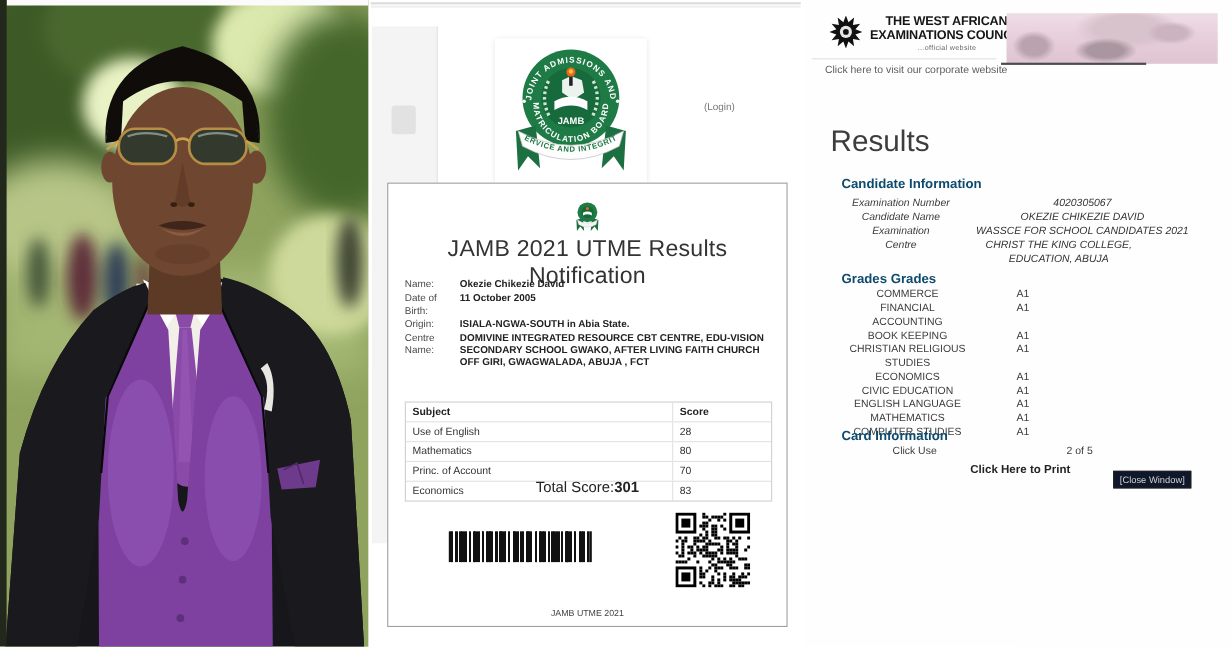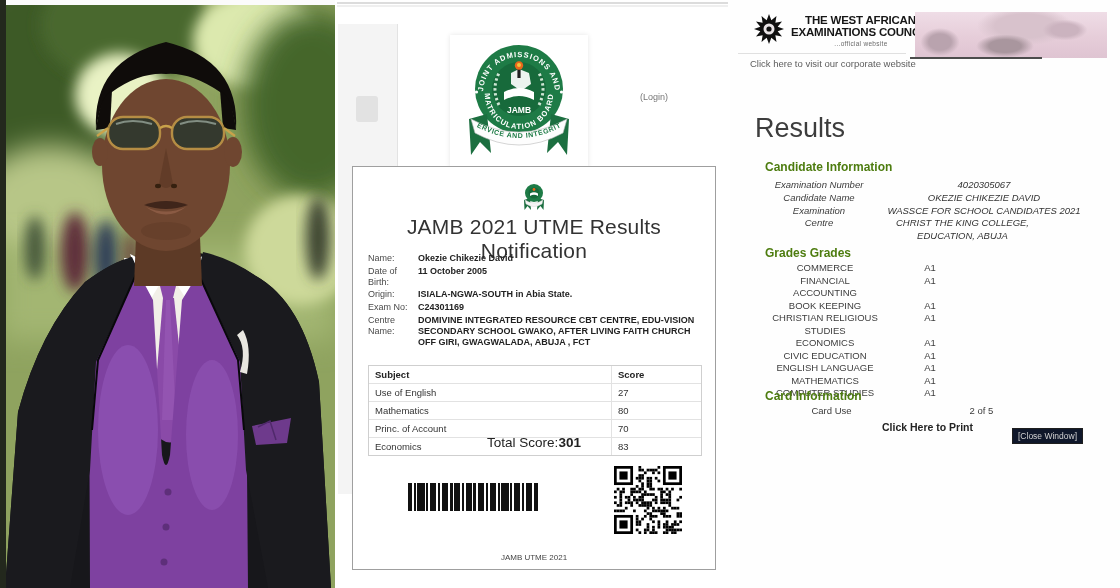--- a/index.html
+++ b/index.html
@@ -53,21 +53,21 @@
     background:
       radial-gradient(28px 20px at 25px 30px,#b9a3ae 0 40%,transparent 70%),
       radial-gradient(40px 16px at 90px 34px,#a9969e 0 40%,transparent 72%),
       radial-gradient(30px 14px at 150px 18px,#cbb3bf 0 45%,transparent 75%),
       radial-gradient(60px 24px at 110px 14px,#d8c2cc 0 50%,transparent 80%),
       linear-gradient(180deg,#efdde6 0%,#e6cdd9 55%,#dfc4d2 100%);
     filter:blur(.4px);}
   .waec-artwork-line{position:absolute;left:180px;top:57px;width:132px;height:2px;background:#4c4c4c;}
   .waec-corp-link{position:absolute;left:20px;top:58px;font-size:9.5px;color:#5d5d5d;cursor:pointer;}
   .waec-title{position:absolute;left:25px;top:113px;font-size:27px;color:#3d3d3d;}
-  .waec-h2{position:absolute;left:35px;font-size:12px;font-weight:800;color:#4d7c0f;}
+  .waec-h2{position:absolute;left:35px;font-size:12px;font-weight:800;color:#0c4a6e;}
   .waec-info{position:absolute;left:38px;top:179px;width:330px;font-style:italic;}
   .info-row{display:grid;grid-template-columns:102px 1fr;font-size:9.5px;line-height:1.35;color:#3c3c3c;}
   .info-row .v{color:#333;}
   .waec-grades{position:absolute;left:40px;top:262px;width:210px;}
   .grade-row{display:grid;grid-template-columns:110px auto;font-size:9.5px;line-height:1.32;color:#3c3c3c;}
   .waec-carduse{position:absolute;left:40px;top:405px;width:300px;display:grid;grid-template-columns:123px auto;font-size:9.5px;}
   .waec-print{position:absolute;left:152px;top:421px;font-size:10.5px;font-weight:800;color:#232323;cursor:pointer;}
   .waec-close{position:absolute;left:282px;top:428px;background:#0f172a;border:1px solid #1e1e1e;color:#d2d2d2;
     font-size:8.5px;padding:2px 5px;cursor:pointer;}
 </style>
@@ -225,37 +225,33 @@
         </div>
         <div class="field-row">
           <span class="lbl">Date of Birth:</span>
           <span class="val">11 October 2005</span>
         </div>
         <div class="field-row">
           <span class="lbl">Origin:</span>
           <span class="val">ISIALA-NGWA-SOUTH in Abia State.</span>
         </div>
         <div class="field-row">
-          <span class="lbl">Exam No:</span>
-          <span class="val">C24301169</span>
-        </div>
-        <div class="field-row">
           <span class="lbl">Centre Name:</span>
           <span class="val">DOMIVINE INTEGRATED RESOURCE CBT CENTRE, EDU-VISION SECONDARY SCHOOL GWAKO, AFTER LIVING FAITH CHURCH OFF GIRI, GWAGWALADA, ABUJA , FCT</span>
         </div>
       </div>
 
       <div class="score-table">
         <div class="score-row head">
           <div>Subject</div>
           <div class="score-cell">Score</div>
         </div>
         <div class="score-row">
           <div>Use of English</div>
-          <div class="score-cell">27</div>
+          <div class="score-cell">28</div>
         </div>
         <div class="score-row">
           <div>Mathematics</div>
           <div class="score-cell">80</div>
         </div>
         <div class="score-row">
           <div>Princ. of Account</div>
           <div class="score-cell">70</div>
         </div>
         <div class="score-row">
@@ -551,20 +547,20 @@
         <span>A1</span>
       </div>
       <div class="grade-row">
         <span>COMPUTER STUDIES</span>
         <span>A1</span>
       </div>
     </div>
 
     <div class="waec-h2" style="top:389px">Card Information</div>
     <div class="waec-carduse">
-      <span>Card Use</span>
+      <span>Click Use</span>
       <span>2 of 5</span>
     </div>
     <div class="waec-print">Click Here to Print</div>
     <div class="waec-close">[Close Window]</div>
   </div>
 
 </div>
 
 </body></html>

